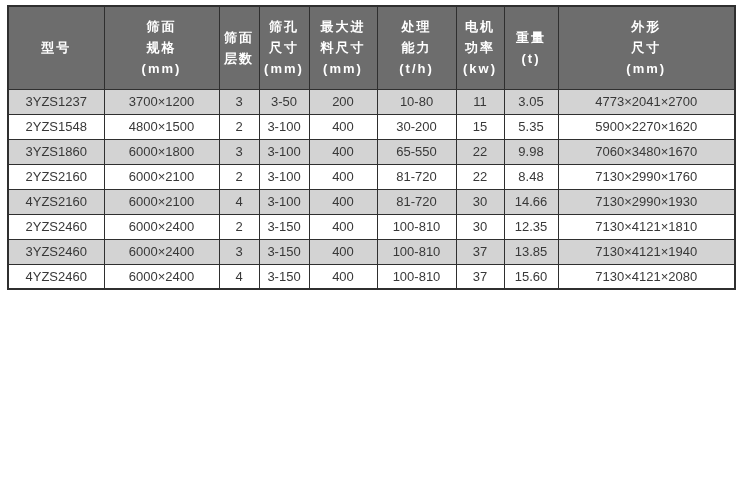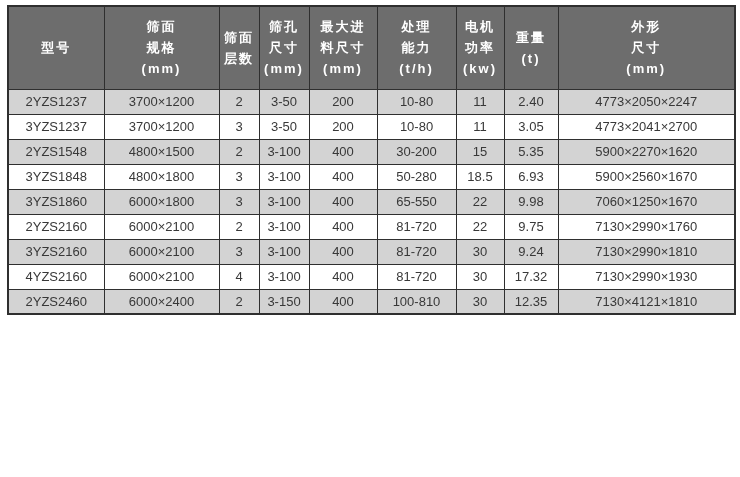--- a/index.html
+++ b/index.html
@@ -101,31 +101,20 @@
           </th>
           <th>
             <div class="hline">外形</div>
             <div class="hline">尺寸</div>
             <div class="hline">(mm)</div>
           </th>
         </tr>
     </thead>
     <tbody id="table-body">
         <tr>
-          <td>2YZS1237</td>
-          <td>3700×1200</td>
-          <td>2</td>
-          <td>3-50</td>
-          <td>200</td>
-          <td>10-80</td>
-          <td>11</td>
-          <td>2.40</td>
-          <td>4773×2050×2247</td>
-        </tr>
-        <tr>
           <td>3YZS1237</td>
           <td>3700×1200</td>
           <td>3</td>
           <td>3-50</td>
           <td>200</td>
           <td>10-80</td>
           <td>11</td>
           <td>3.05</td>
           <td>4773×2041×2700</td>
         </tr>
@@ -134,80 +123,80 @@
           <td>4800×1500</td>
           <td>2</td>
           <td>3-100</td>
           <td>400</td>
           <td>30-200</td>
           <td>15</td>
           <td>5.35</td>
           <td>5900×2270×1620</td>
         </tr>
         <tr>
-          <td>3YZS1848</td>
-          <td>4800×1800</td>
-          <td>3</td>
-          <td>3-100</td>
-          <td>400</td>
-          <td>50-280</td>
-          <td>18.5</td>
-          <td>6.93</td>
-          <td>5900×2560×1670</td>
-        </tr>
-        <tr>
           <td>3YZS1860</td>
           <td>6000×1800</td>
           <td>3</td>
           <td>3-100</td>
           <td>400</td>
           <td>65-550</td>
           <td>22</td>
           <td>9.98</td>
-          <td>7060×1250×1670</td>
+          <td>7060×3480×1670</td>
         </tr>
         <tr>
           <td>2YZS2160</td>
           <td>6000×2100</td>
           <td>2</td>
           <td>3-100</td>
           <td>400</td>
           <td>81-720</td>
           <td>22</td>
-          <td>9.75</td>
+          <td>8.48</td>
           <td>7130×2990×1760</td>
-        </tr>
-        <tr>
-          <td>3YZS2160</td>
-          <td>6000×2100</td>
-          <td>3</td>
-          <td>3-100</td>
-          <td>400</td>
-          <td>81-720</td>
-          <td>30</td>
-          <td>9.24</td>
-          <td>7130×2990×1810</td>
         </tr>
         <tr>
           <td>4YZS2160</td>
           <td>6000×2100</td>
           <td>4</td>
           <td>3-100</td>
           <td>400</td>
           <td>81-720</td>
           <td>30</td>
-          <td>17.32</td>
+          <td>14.66</td>
           <td>7130×2990×1930</td>
         </tr>
         <tr>
           <td>2YZS2460</td>
           <td>6000×2400</td>
           <td>2</td>
           <td>3-150</td>
           <td>400</td>
           <td>100-810</td>
           <td>30</td>
           <td>12.35</td>
           <td>7130×4121×1810</td>
+        </tr>
+        <tr>
+          <td>3YZS2460</td>
+          <td>6000×2400</td>
+          <td>3</td>
+          <td>3-150</td>
+          <td>400</td>
+          <td>100-810</td>
+          <td>37</td>
+          <td>13.85</td>
+          <td>7130×4121×1940</td>
+        </tr>
+        <tr>
+          <td>4YZS2460</td>
+          <td>6000×2400</td>
+          <td>4</td>
+          <td>3-150</td>
+          <td>400</td>
+          <td>100-810</td>
+          <td>37</td>
+          <td>15.60</td>
+          <td>7130×4121×2080</td>
         </tr>
       </tbody>
   </table>
 </div>
 
 </body></html>

